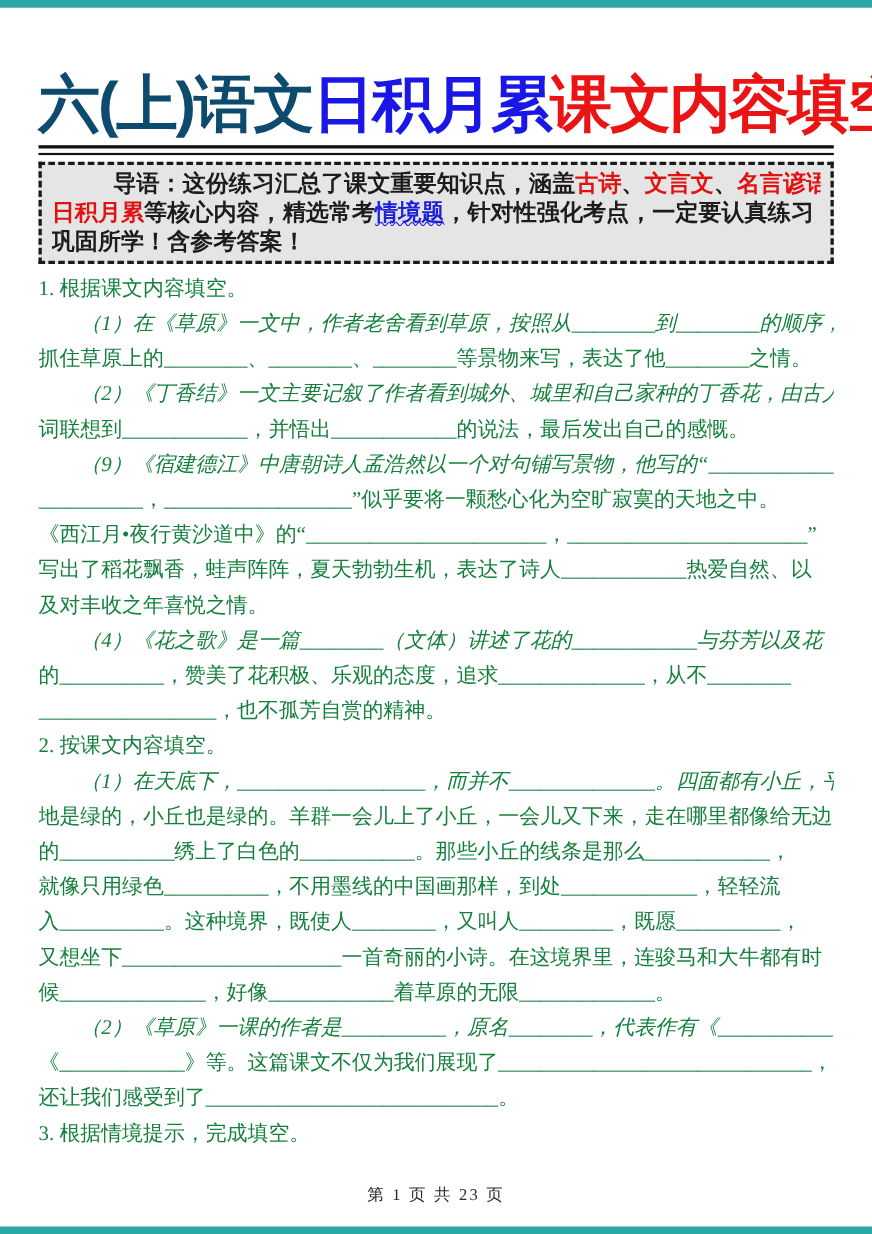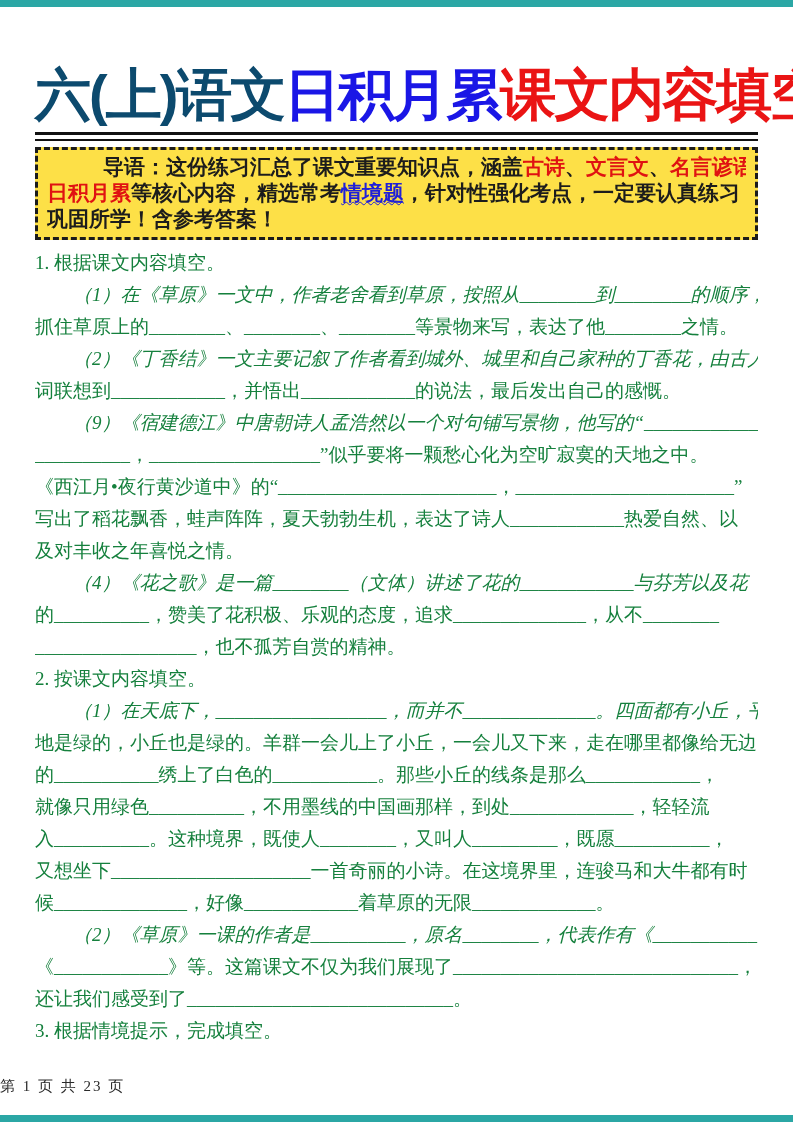--- a/index.html
+++ b/index.html
@@ -54,36 +54,37 @@
     line-height:32px;
     color:#15803d;
   }
   .bodytext .line{white-space:nowrap;overflow:hidden;letter-spacing:0;}
   .bodytext .line.indented{padding-left:38px;font-style:italic;}
 
   
   .footer{
     position:absolute;
     left:0;bottom:26px;width:793px;
+    text-align:center;
     font-size:15px;
     letter-spacing:2px;
     color:#2a2a2a;
   }
 </style>
 </head>
 <body>
 
 <div class="page">
   <div class="accent top" id="accent-top" style="background: rgb(43, 167, 165);"></div>
 
   <div class="content">
     <h1 class="title" id="title"><span style="color: #0c4a6e;">六(上)语文</span><span style="color: rgb(26, 22, 230);">日积月累</span><span style="color: rgb(234, 20, 20);">课文内容填空</span></h1>
     <div class="title-rule"></div>
 
-    <div class="intro" id="intro" style="background: #fde047;">
+    <div class="intro" id="intro" style="background: #e5e5e5;">
         <div class="iline first"><span>导语：这份练习汇总了课文重要知识点，涵盖</span><span style="color: rgb(224, 18, 18);">古诗</span><span>、</span><span style="color: rgb(224, 18, 18);">文言文</span><span>、</span><span style="color: rgb(224, 18, 18);">名言谚语</span></div>
         <div class="iline"><span style="color: rgb(224, 18, 18);">日积月累</span><span>等核心内容，精选常考</span><span class="wavy" style="color: rgb(32, 32, 216);">情境题</span><span>，针对性强化考点，一定要认真练习，</span></div>
         <div class="iline"><span>巩固所学！含参考答案！</span></div>
       </div>
 
     <div class="bodytext" id="bodytext">
         <div class="line">1. 根据课文内容填空。</div>
         <div class="line indented">（1）在《草原》一文中，作者老舍看到草原，按照从________到________的顺序，</div>
         <div class="line">抓住草原上的________、________、________等景物来写，表达了他________之情。</div>
         <div class="line indented">（2）《丁香结》一文主要记叙了作者看到城外、城里和自己家种的丁香花，由古人诗</div>

